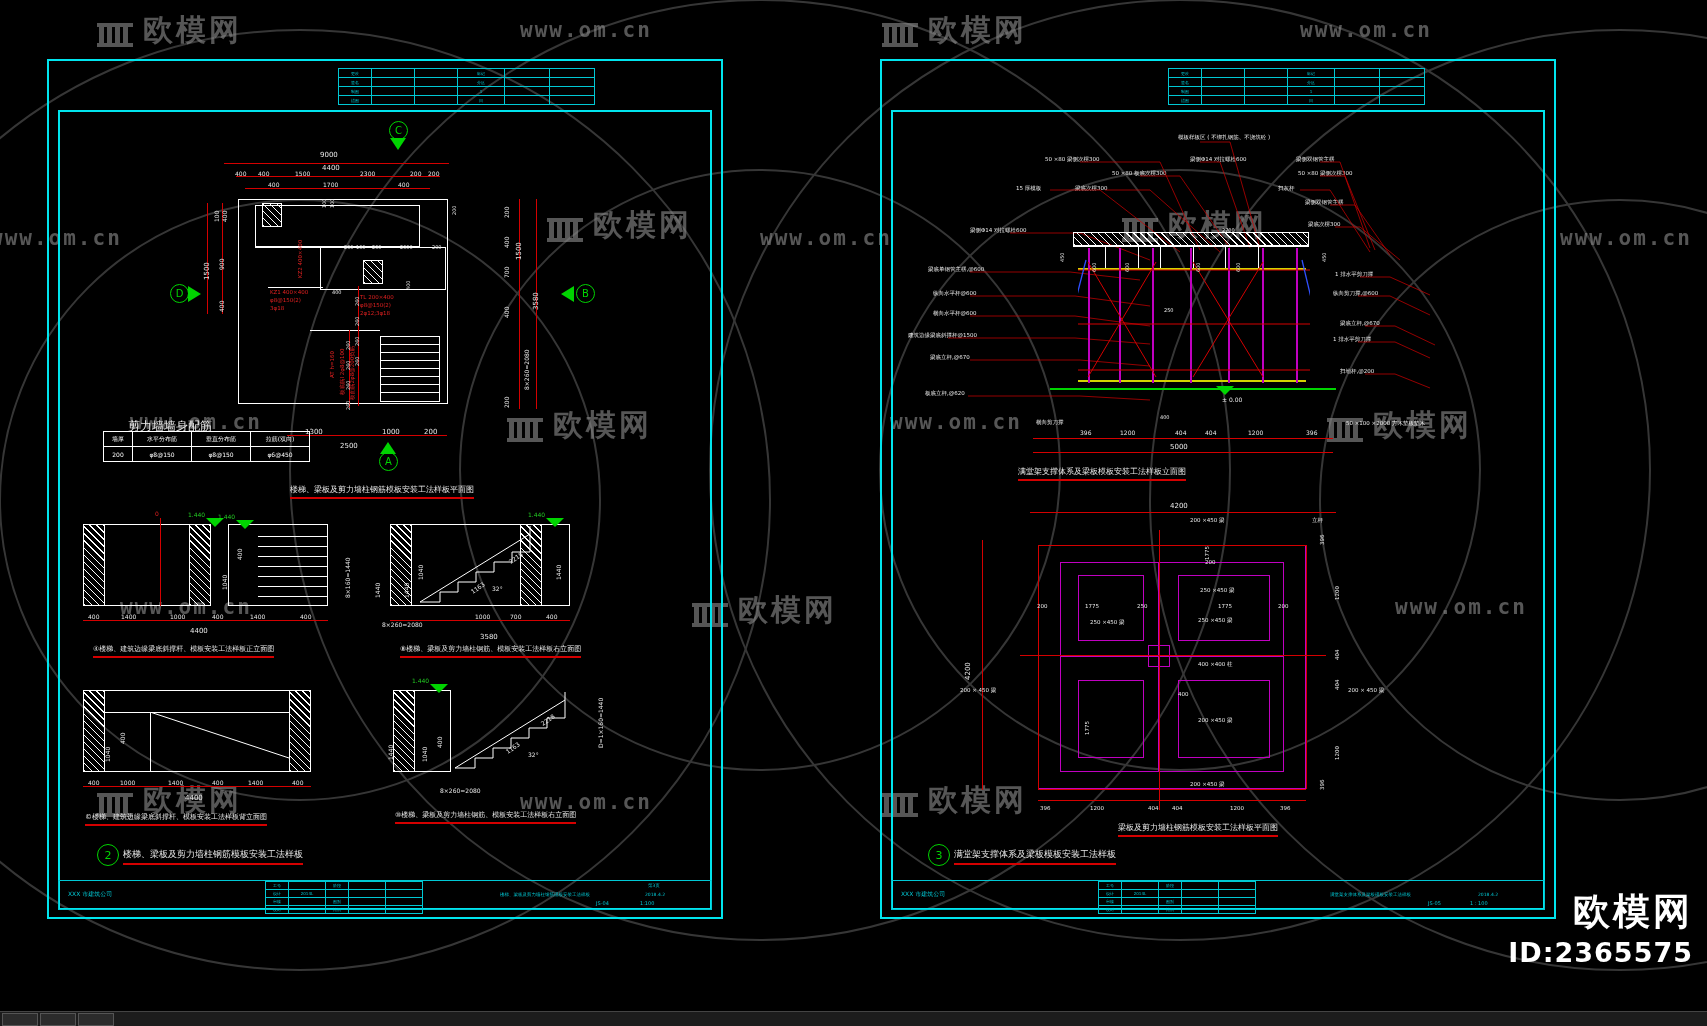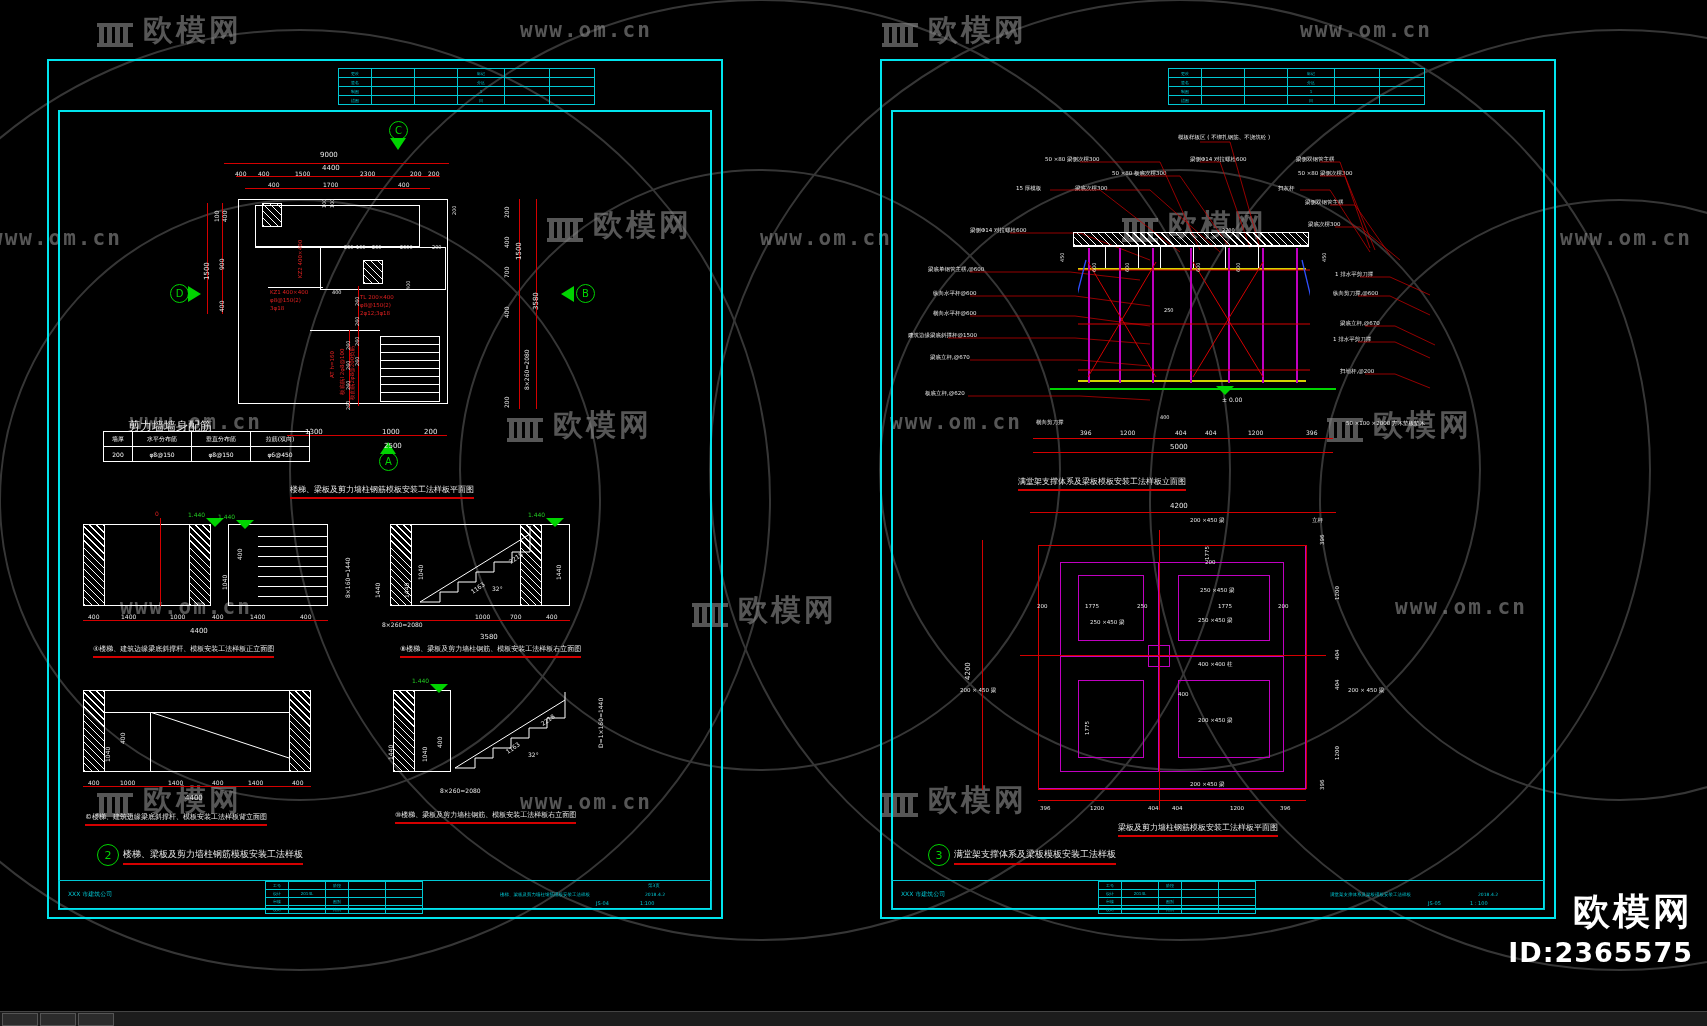--- a/index.html
+++ b/index.html
@@ -328,21 +328,21 @@
   <div class="t tr" style="left:360px;top:303px;font-size:5.5px;">φ8@150(2)</div>
   <div class="t tr" style="left:360px;top:311px;font-size:5.5px;">2φ12;3φ18</div>
   <div class="t tr" style="left:330px;top:378px;font-size:5.5px;transform:rotate(-90deg);transform-origin:0 0;">AT h=160</div>
   <div class="t tr" style="left:340px;top:395px;font-size:5.5px;transform:rotate(-90deg);transform-origin:0 0;">板底筋Ⅰ 2φ8@100</div>
   <div class="t tr" style="left:350px;top:400px;font-size:5.5px;transform:rotate(-90deg);transform-origin:0 0;">板面筋2φ8@200负筋</div>
 
   <div class="ln-r" style="left:287px;top:435px;width:160px;height:1px;"></div>
   <div class="t tw" style="left:305px;top:429px;font-size:7px;">1300</div>
   <div class="t tw" style="left:382px;top:429px;font-size:7px;">1000</div>
   <div class="t tw" style="left:424px;top:429px;font-size:7px;">200</div>
-  <div class="t tw" style="left:340px;top:443px;font-size:7px;margin-left:44px;">2500</div>
+  <div class="t tw" style="left:340px;top:443px;font-size:7px;">2500</div>
 
   <div class="ttl" style="left:290px;top:484px;font-size:8px;">楼梯、梁板及剪力墙柱钢筋模板安装工法样板平面图</div>
 
   <div class="t tw" style="left:128px;top:420px;font-size:12px;">剪力墙墙身配筋</div>
   <table class="tbl" style="left:103px;top:431px;font-size:6px;">
     <tbody>
         <tr>
       <td style="width:28px;height:14px;">墙厚</td>
       <td style="width:58px;">水平分布筋</td>
       <td style="width:58px;">垂直分布筋</td>
@@ -637,21 +637,21 @@
 
   <div class="ln-r" style="left:1033px;top:438px;width:300px;height:1px;"></div>
   <div class="t tw" style="left:1080px;top:430px;font-size:6px;">396</div>
   <div class="t tw" style="left:1120px;top:430px;font-size:6px;">1200</div>
   <div class="t tw" style="left:1175px;top:430px;font-size:6px;">404</div>
   <div class="t tw" style="left:1205px;top:430px;font-size:6px;">404</div>
   <div class="t tw" style="left:1248px;top:430px;font-size:6px;">1200</div>
   <div class="t tw" style="left:1306px;top:430px;font-size:6px;">396</div>
   <div class="ln-r" style="left:1033px;top:452px;width:300px;height:1px;"></div>
   <div class="t tw" style="left:1170px;top:444px;font-size:7px;">5000</div>
-  <div class="ttl" style="left:1018px;top:476px;font-size:8px;">满堂架支撑体系及梁板模板安装工法样板立面图</div>
+  <div class="ttl" style="left:1018px;top:466px;font-size:8px;">满堂架支撑体系及梁板模板安装工法样板立面图</div>
 
   <div class="ln-r" style="left:1030px;top:512px;width:306px;height:1px;"></div>
   <div class="t tw" style="left:1170px;top:503px;font-size:7px;">4200</div>
   <div class="t tw vert" style="left:965px;top:680px;font-size:7px;transform:rotate(-90deg);">4200</div>
   <div class="ln-r" style="left:982px;top:540px;width:1px;height:250px;"></div>
 
   <div class="box-m" style="left:1038px;top:545px;width:268px;height:244px;"></div>
   <div class="box-m" style="left:1060px;top:562px;width:224px;height:210px;"></div>
   <div class="ln-m" style="left:1158px;top:562px;width:2px;height:210px;"></div>
   <div class="ln-m" style="left:1060px;top:655px;width:224px;height:2px;"></div>

